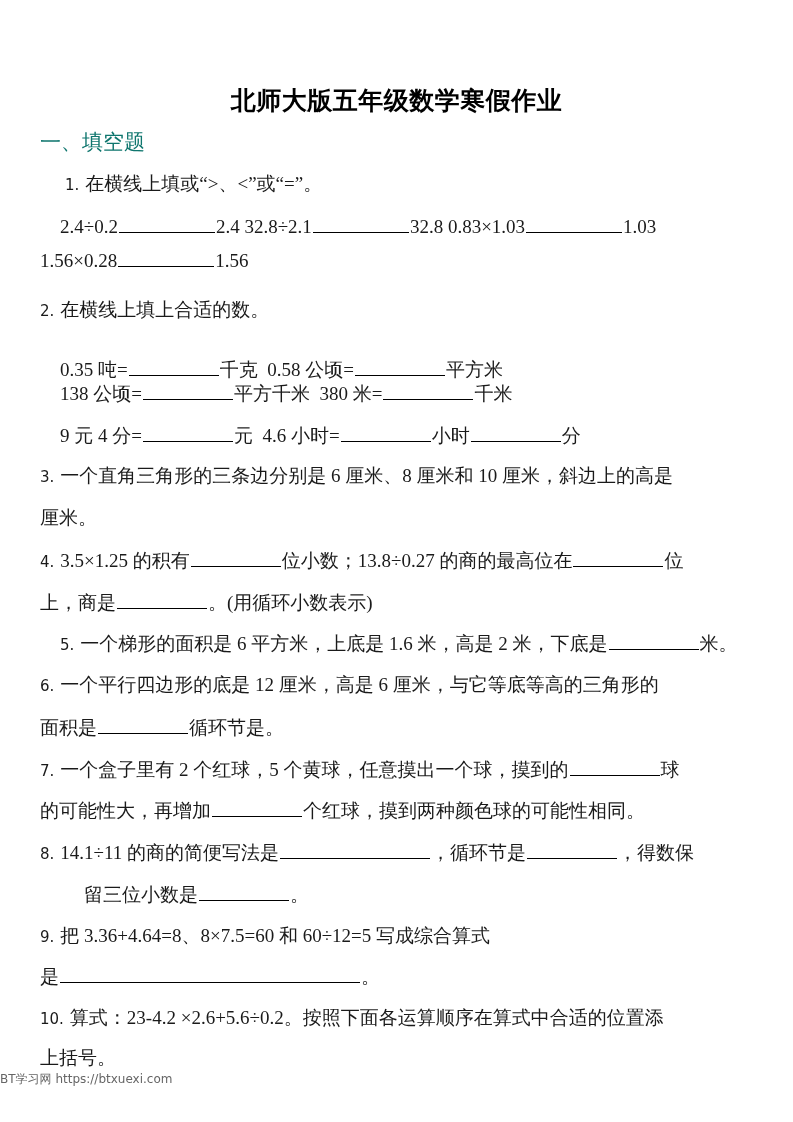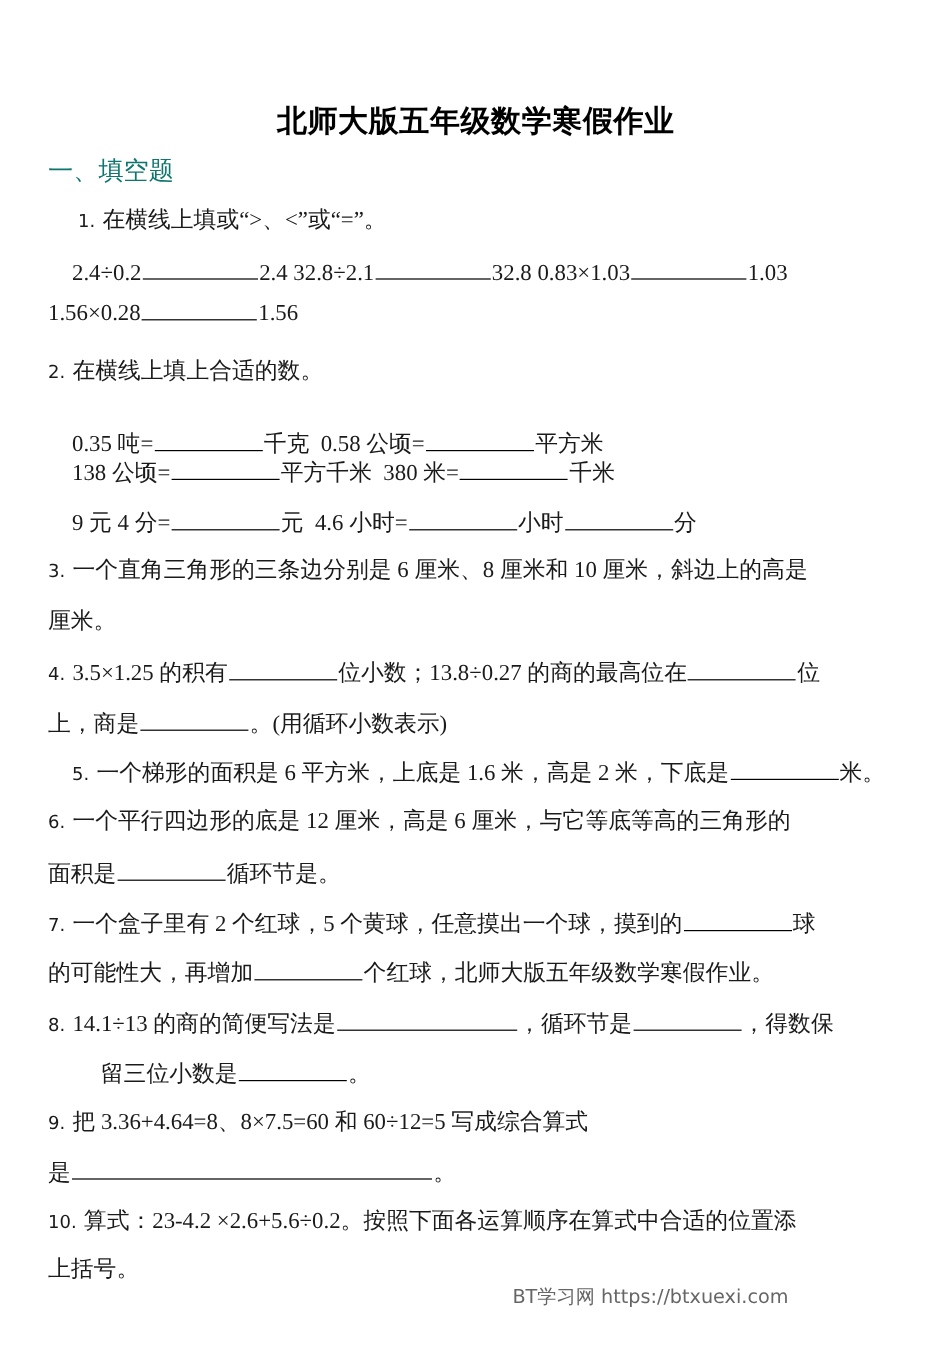--- a/index.html
+++ b/index.html
@@ -23,22 +23,22 @@
     line-height: 24px;
   }
   .indent { left: 60px; }
   .qnum { font-family: "DejaVu Sans", "Liberation Sans", sans-serif; font-size: 15px; margin-right: 6px; }
   .blank { display: inline-block; border-bottom: 1.6px solid #000; height: 18px; vertical-align: baseline; margin: 0 1px; }
   .w96 { width: 96px; }
   .w90 { width: 90px; }
   .w150 { width: 150px; }
   .w300 { width: 300px; }
   .footer {
-    position: absolute; top: 1071px; left: 0; width: 657px; text-align: right;
-    font-family: "DejaVu Sans", "Liberation Sans", sans-serif; font-size: 16px; color: #666;
+    position: absolute; top: 1071px; left: 0; width: 657px; text-align: left;
+    font-family: "DejaVu Sans", "Liberation Sans", sans-serif; font-size: 12px; color: #666;
   }
 </style>
 </head>
 <body>
 
 <div class="title">北师大版五年级数学寒假作业</div>
 <div class="section">一、填空题</div>
 
 <div class="line" style="top:172px;margin-left:25px;">
   <span class="qnum">1.</span><span>在横线上填或“&gt;、&lt;”或“=”。</span>
@@ -90,25 +90,25 @@
   <span class="qnum">6.</span><span>一个平行四边形的底是 12 厘米，高是 6 厘米，与它等底等高的三角形的</span>
 </div>
 <div class="line" style="top:715px;">
   <span>面积是</span><span class="blank w90"></span><span>循环节是。</span>
 </div>
 
 <div class="line" style="top:757px;">
   <span class="qnum">7.</span><span>一个盒子里有 2 个红球，5 个黄球，任意摸出一个球，摸到的</span><span class="blank w90"></span><span>球</span>
 </div>
 <div class="line" style="top:798px;">
-  <span>的可能性大，再增加</span><span class="blank w90"></span><span>个红球，北师大版五年级数学寒假作业。</span>
+  <span>的可能性大，再增加</span><span class="blank w90"></span><span>个红球，摸到两种颜色球的可能性相同。</span>
 </div>
 
 <div class="line" style="top:840px;">
-  <span class="qnum">8.</span><span>14.1÷13 的商的简便写法是</span><span class="blank w150"></span><span>，循环节是</span><span class="blank w90"></span><span>，得数保</span>
+  <span class="qnum">8.</span><span>14.1÷11 的商的简便写法是</span><span class="blank w150"></span><span>，循环节是</span><span class="blank w90"></span><span>，得数保</span>
 </div>
 <div class="line" style="top:882px;margin-left:44px;">
   <span>留三位小数是</span><span class="blank w90"></span><span>。</span>
 </div>
 
 <div class="line" style="top:924px;">
   <span class="qnum">9.</span><span>把 3.36+4.64=8、8×7.5=60 和 60÷12=5 写成综合算式</span>
 </div>
 <div class="line" style="top:964px;">
   <span>是</span><span class="blank w300"></span><span>。</span>

